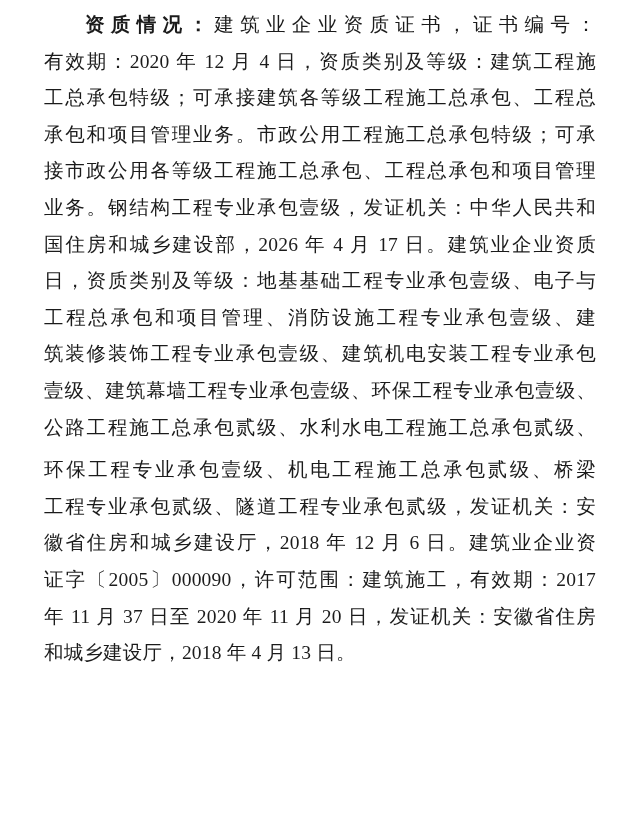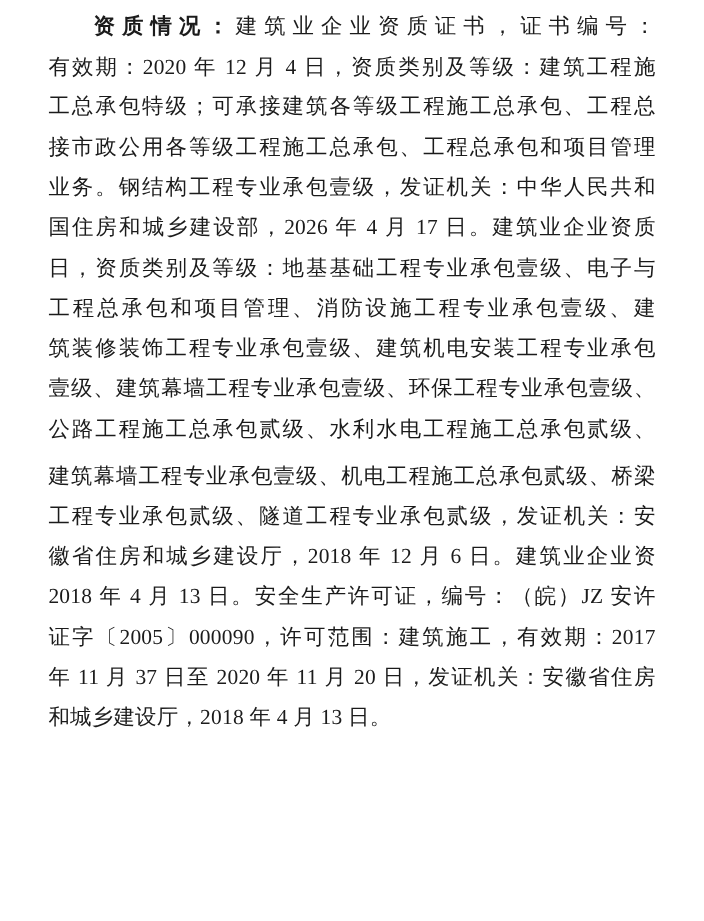--- a/index.html
+++ b/index.html
@@ -40,31 +40,31 @@
   }
 </style>
 </head>
 <body>
 
 <div class="page">
   <div class="para">
     <div class="line indent"><span class="bold">资质情况：</span><span>建筑业企业资质证书，证书编号：D134002478，</span></div>
     <div class="line">有效期：2020 年 12 月 4 日，资质类别及等级：建筑工程施</div>
     <div class="line">工总承包特级；可承接建筑各等级工程施工总承包、工程总</div>
+    <div class="line">承包和项目管理业务。市政公用工程施工总承包特级；可承</div>
     <div class="line">接市政公用各等级工程施工总承包、工程总承包和项目管理</div>
     <div class="line">业务。钢结构工程专业承包壹级，发证机关：中华人民共和</div>
     <div class="line">国住房和城乡建设部，2026 年 4 月 17 日。建筑业企业资质</div>
     <div class="line">日，资质类别及等级：地基基础工程专业承包壹级、电子与</div>
     <div class="line">工程总承包和项目管理、消防设施工程专业承包壹级、建</div>
     <div class="line">筑装修装饰工程专业承包壹级、建筑机电安装工程专业承包</div>
     <div class="line">壹级、建筑幕墙工程专业承包壹级、环保工程专业承包壹级、</div>
     <div class="line">公路工程施工总承包贰级、水利水电工程施工总承包贰级、</div>
   </div>
   <div class="para">
-    <div class="line">建筑幕墙工程专业承包壹级、机电工程施工总承包贰级、桥梁</div>
+    <div class="line">环保工程专业承包壹级、机电工程施工总承包贰级、桥梁</div>
     <div class="line">工程专业承包贰级、隧道工程专业承包贰级，发证机关：安</div>
     <div class="line">徽省住房和城乡建设厅，2018 年 12 月 6 日。建筑业企业资</div>
-    <div class="line">2018 年 4 月 13 日。安全生产许可证，编号：（皖）JZ 安许</div>
     <div class="line">证字〔2005〕000090，许可范围：建筑施工，有效期：2017</div>
     <div class="line">年 11 月 37 日至 2020 年 11 月 20 日，发证机关：安徽省住房</div>
     <div class="line last">和城乡建设厅，2018 年 4 月 13 日。</div>
   </div>
 </div>
 
 </body></html>

